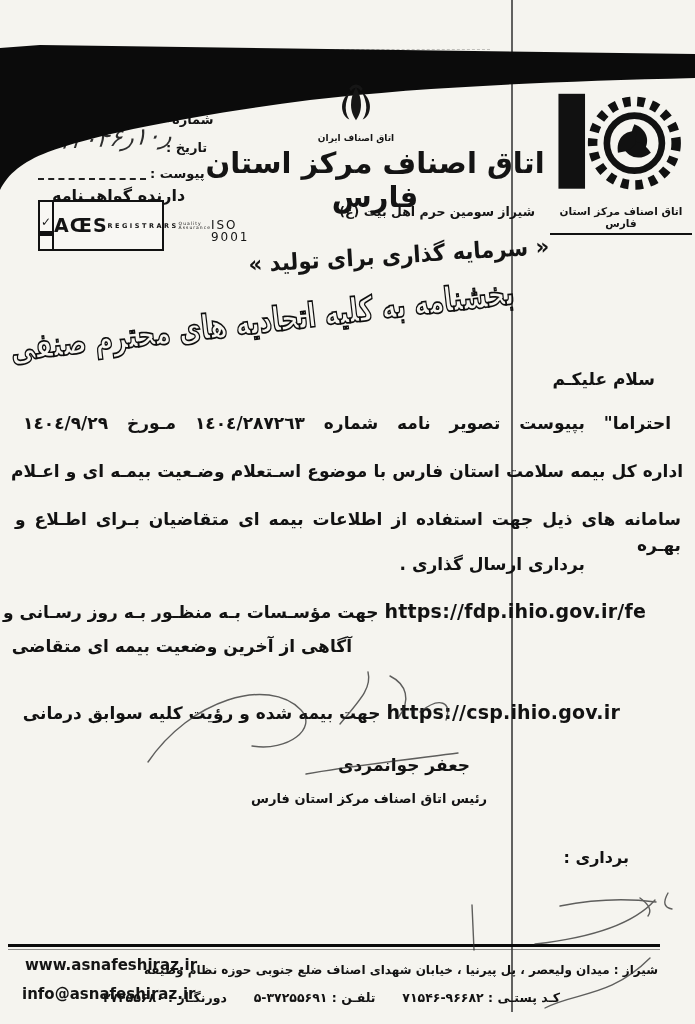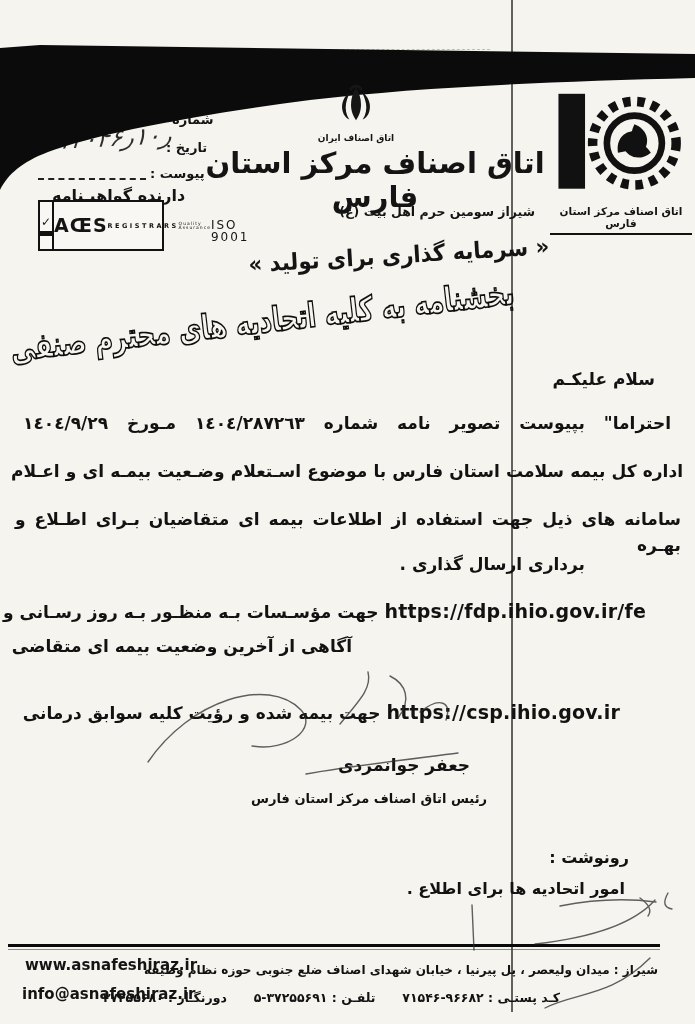--- a/index.html
+++ b/index.html
@@ -131,22 +131,21 @@
 
   <div class="bl nw" style="right:75px;top:663px;margin-top:36px;">
     <span class="url" dir="ltr">https://csp.ihio.gov.ir</span>
     <span>جهت بیمه شده و رؤیت کلیه سوابق درمانی</span>
   </div>
 
 
   <div class="bl nw sig-name">جعفر جوانمردی</div>
   <div class="bl nw sig-title">رئیس اتاق اصناف مرکز استان فارس</div>
 
-  <div class="bl nw cc-label">رونوشت :</div>
-  <div class="bl nw cc-item">امور اتحادیه ها برای اطلاع .</div>
+  <div class="bl nw cc-label">برداری :</div>
 
   <div class="abs rule1"></div>
   <div class="abs rule2"></div>
   <div class="abs f-site" dir="ltr">www.asnafeshiraz.ir</div>
   <div class="abs f-mail" dir="ltr">info@asnafeshiraz.ir</div>
   <div class="bl nw f-addr">شیراز : میدان ولیعصر ، پل پیرنیا ، خیابان شهدای اصناف ضلع جنوبی حوزه نظام وظیفه</div>
   <div class="bl nw f-line2">
     <span>کـد پستـی : </span><span dir="ltr">۷۱۵۴۶-۹۶۶۸۲</span>
     <span style="display:inline-block;width:18px;"></span>
     <span>تلفـن : </span><span dir="ltr">۵-۳۷۲۵۵۶۹۱</span>

